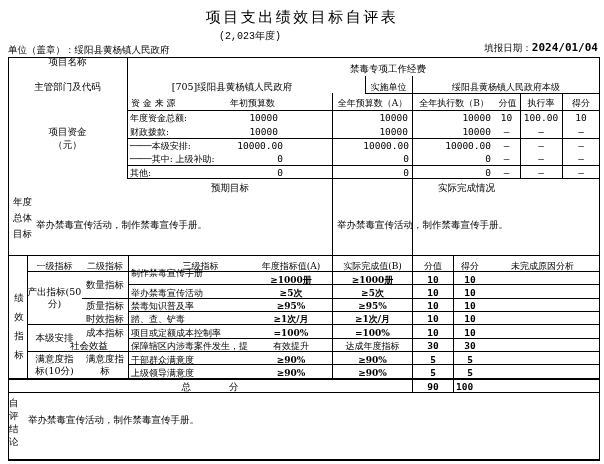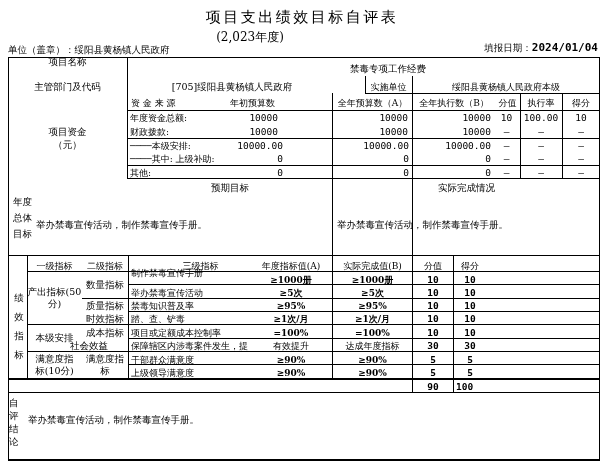--- a/index.html
+++ b/index.html
@@ -49,21 +49,21 @@
     <line x1="128" y1="311.5" x2="600" y2="311.5"></line>
     <line x1="27" y1="324.5" x2="600" y2="324.5"></line>
     <line x1="128" y1="338.5" x2="600" y2="338.5"></line>
     <line x1="27" y1="351.5" x2="600" y2="351.5"></line>
     <line x1="128" y1="364.5" x2="600" y2="364.5"></line>
     <line x1="8" y1="378.5" x2="600" y2="378.5" stroke-width="2"></line>
     <line x1="8" y1="392.5" x2="600" y2="392.5"></line>
   </svg>
 
   <div class="t c" style="left:0px;top:11px;width:604px;font-size:15px;letter-spacing:2.5px;">项目支出绩效目标自评表</div>
-  <div class="t c" style="left:0px;top:31px;width:500px;font-size:12px;">(2,023年度)</div>
+  <div class="t c" style="left:0px;top:31px;width:500px;font-size:10px;font-family:Liberation Mono, monospace;">(2,023年度)</div>
   <div class="t" style="left:8px;top:44px;">单位（盖章）：绥阳县黄杨镇人民政府</div>
   <div class="t r" style="left:420px;top:42px;width:178px;"><span>填报日期：</span><span class="b num" style="font-size:11px;">2024/01/04</span></div>
 
   <div class="t c" style="left:8px;top:56px;width:119px;">项目名称</div>
   <div class="t c" style="left:288px;top:63px;width:200px;">禁毒专项工作经费</div>
   <div class="t c" style="left:8px;top:81px;width:119px;">主管部门及代码</div>
   <div class="t c" style="left:127px;top:81px;width:210px;">[705]绥阳县黄杨镇人民政府</div>
   <div class="t c s9" style="left:365px;top:81px;width:47px;">实施单位</div>
   <div class="t c s9" style="left:412px;top:81px;width:188px;">绥阳县黄杨镇人民政府本级</div>
 
@@ -124,20 +124,21 @@
   <div class="t" style="left:36px;top:219px;">举办禁毒宣传活动，制作禁毒宣传手册。</div>
   <div class="t" style="left:337px;top:219px;">举办禁毒宣传活动，制作禁毒宣传手册。</div>
 
   <div class="t c s9" style="left:27px;top:260px;width:55px;">一级指标</div>
   <div class="t c s9" style="left:82px;top:260px;width:46px;">二级指标</div>
   <div class="t c s9" style="left:128px;top:260px;width:145px;">三级指标</div>
   <div class="t c s9" style="left:250px;top:260px;width:82px;">年度指标值(A)</div>
   <div class="t c s9" style="left:332px;top:260px;width:81px;">实际完成值(B)</div>
   <div class="t c s9" style="left:413px;top:260px;width:40px;">分值</div>
   <div class="t c s9" style="left:453px;top:260px;width:34px;">得分</div>
+  <div class="t c s9" style="left:485px;top:260px;width:115px;">未完成原因分析</div>
 
   <div class="t wrap c" style="left:12px;top:288px;width:14px;line-height:19px;">绩效指标</div>
 
   <div class="t wrap flexc" style="left:27px;top:272px;width:55px;height:52px;white-space:normal;">产出指标(50分)</div>
   <div class="t flexc" style="left:27px;top:325px;width:55px;height:26px;">本级安排</div>
   <div class="t wrap flexc" style="left:27px;top:352px;width:55px;height:26px;white-space:normal;padding-left:4px;padding-right:4px;box-sizing:border-box;">满意度指标(10分)</div>
 
   <div class="t flexc" style="left:82px;top:272px;width:46px;height:26px;">数量指标</div>
   <div class="t c" style="left:82px;top:300px;width:46px;">质量指标</div>
   <div class="t c" style="left:82px;top:313px;width:46px;">时效指标</div>
@@ -186,19 +187,20 @@
   <div class="t c b s9" style="left:332px;top:354px;width:81px;">≥90%</div>
   <div class="t c b num" style="left:413px;top:354px;width:40px;">5</div>
   <div class="t c b num" style="left:453px;top:354px;width:34px;">5</div>
 
   <div class="t s9" style="left:131px;top:367px;">上级领导满意度</div>
   <div class="t c b s9" style="left:250px;top:367px;width:82px;">≥90%</div>
   <div class="t c b s9" style="left:332px;top:367px;width:81px;">≥90%</div>
   <div class="t c b num" style="left:413px;top:367px;width:40px;">5</div>
   <div class="t c b num" style="left:453px;top:367px;width:34px;">5</div>
 
+  <div class="t c" style="left:8px;top:381px;width:404px;">总　　　　分</div>
   <div class="t c b num" style="left:413px;top:381px;width:40px;">90</div>
   <div class="t b num" style="left:456px;top:381px;width:60px;">100</div>
 
   <div class="t wrap" style="left:9px;top:396px;width:13px;line-height:13px;">自评结论</div>
   <div class="t" style="left:28px;top:414px;">举办禁毒宣传活动，制作禁毒宣传手册。</div>
 
 </div>
 
 </body></html>

